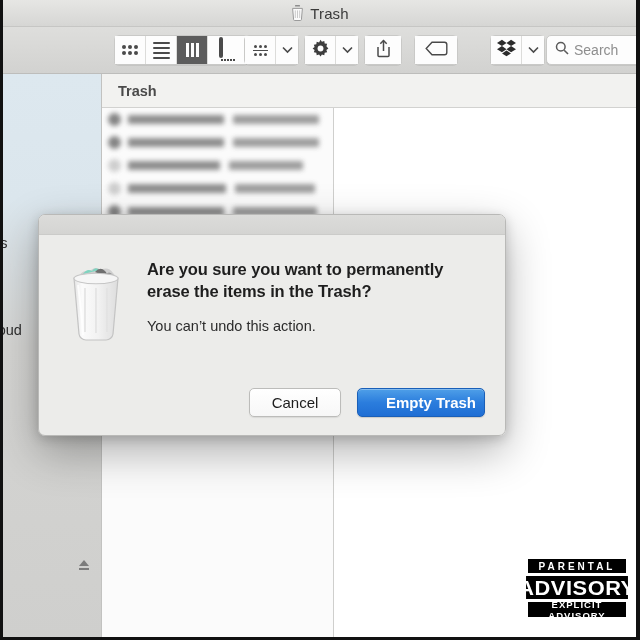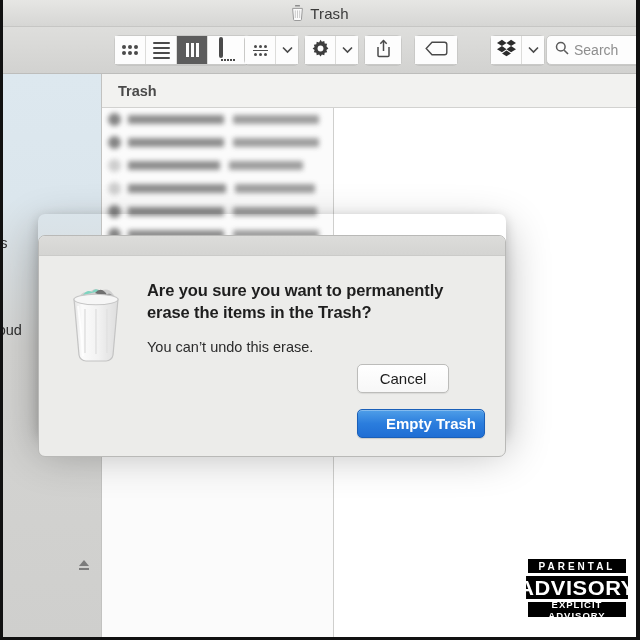--- a/index.html
+++ b/index.html
@@ -149,41 +149,40 @@
   
   .overlay-shadow {
     position: absolute; left: 38px; top: 214px; width: 468px; height: 222px;
     border-radius: 7px; box-shadow: 0 16px 44px rgba(0,0,0,.30), 0 3px 12px rgba(0,0,0,.18);
     pointer-events: none;
   }
   .dialog {
     position: absolute; left: 38px; top: 214px; width: 468px; height: 222px;
     background: #ececea; border-radius: 7px; overflow: hidden;
     border: 1px solid #b9b9b7;
-    margin-top: 21px;
   }
   .dlg-titlestrip {
     height: 20px; width: 100%;
     background: linear-gradient(to bottom, #dcdcda 0%, #d4d4d2 100%);
     border-bottom: 1px solid #cbcbc9;
   }
   .dlg-body { position: relative; padding: 22px 26px 0 26px; display: flex; }
   .dlg-icon { width: 74px; flex: 0 0 74px; padding-top: 4px; }
   .trash-big { position: relative; width: 62px; height: 80px; }
   .dlg-text { flex: 1; padding-left: 8px; padding-top: 2px; }
   .dlg-head {
     font-size: 16.5px; font-weight: 700; color: #1e1e1e;
     line-height: 1.33; letter-spacing: -.1px;
   }
   .dlg-sub {
     margin-top: 15px; font-size: 14.5px; color: #2b2b2b; font-weight: 400;
   }
   .dlg-buttons {
     position: absolute; right: 20px; bottom: 18px;
-    display: flex; align-items: flex-start; gap: 16px; flex-direction: column;
+    display: flex; align-items: center; gap: 16px;
   }
   .btn {
     border-radius: 5px; font-size: 15px;
     display: flex; align-items: center; justify-content: center;
     cursor: default; user-select: none;
   }
   .btn-cancel {
     width: 92px; height: 29px; color: #1c1c1c;
     background: linear-gradient(to bottom, #ffffff 0%, #f7f7f7 100%);
     border: 1px solid #bcbcba; box-shadow: 0 1px 1px rgba(0,0,0,.08);
@@ -489,21 +488,21 @@
             <path d="M9 17 h44 l-5 56 a7 7 0 0 1-7 6 H21 a7 7 0 0 1-7-6 Z" fill="url(#canG)" stroke="#c2c2c2" stroke-width="1.2" opacity=".96"></path>
             <ellipse cx="31" cy="17.5" rx="22" ry="5.2" fill="#f6f6f6" stroke="#c6c6c6" stroke-width="1.1"></ellipse>
             <path d="M20 27 v44 M31 27 v45 M42 27 v44" stroke="#e2e2e2" stroke-width="1.6" fill="none"></path>
             <path d="M13 24 q4 30 5 50" stroke="#ffffff" stroke-width="2" fill="none" opacity=".8"></path>
           </svg>
         </span>
       </div>
 
       <div class="dlg-text">
         <div class="dlg-head">Are you sure you want to permanently erase the items in the Trash?</div>
-        <div class="dlg-sub">You can’t undo this erase.</div>
+        <div class="dlg-sub">You can’t undo this action.</div>
       </div>
     </div>
 
     <div class="dlg-buttons">
       <div class="btn btn-cancel">Cancel</div>
       <div class="btn btn-primary">Empty Trash</div>
     </div>
   </div>
 
   <div class="advisory">

